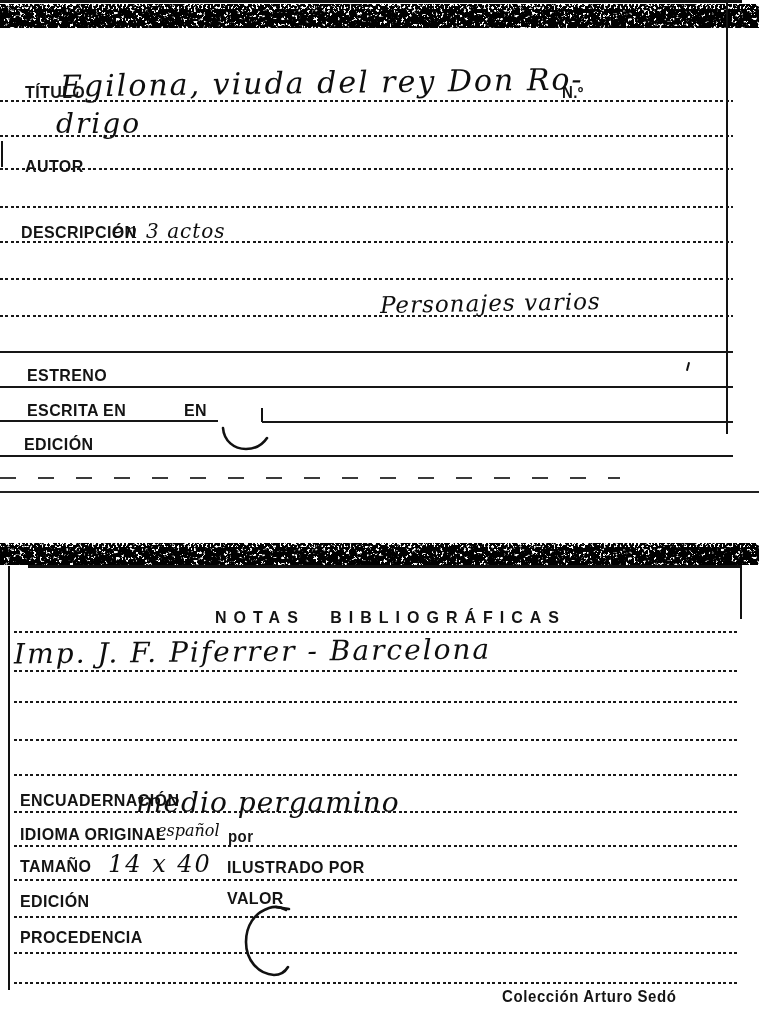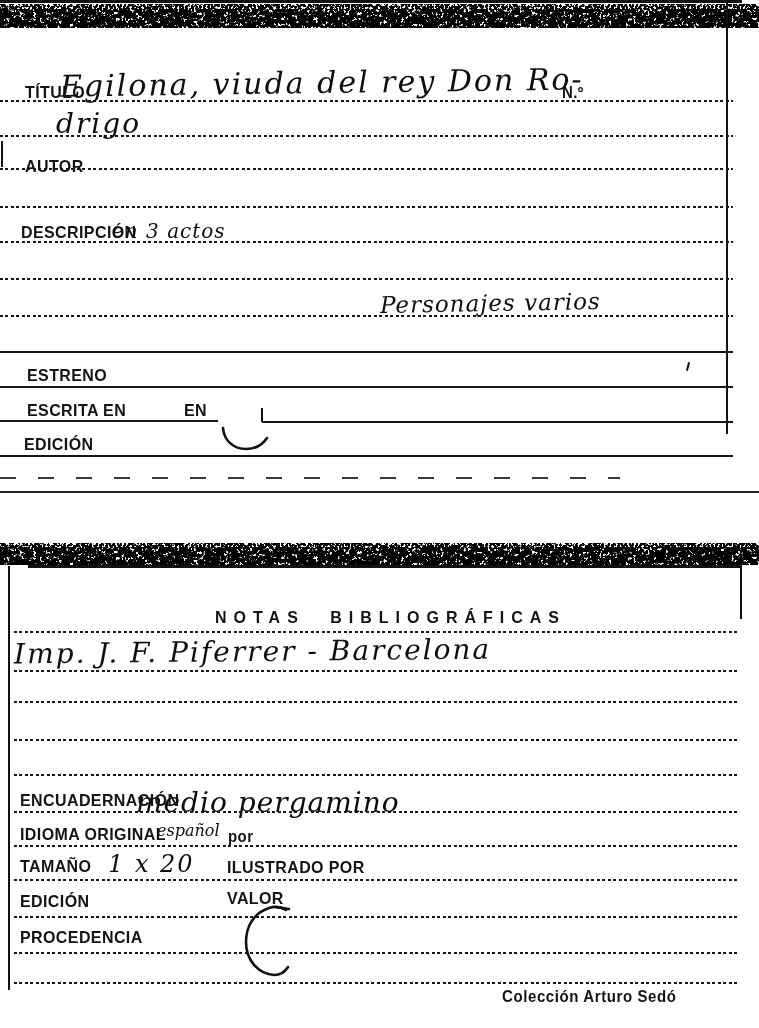--- a/index.html
+++ b/index.html
@@ -123,21 +123,21 @@
   <span class="lbl small" style="left:228px;top:289px;text-transform:none">por</span>
   <span class="lbl" style="left:20px;top:319px">TAMAÑO</span>
   <span class="lbl" style="left:227px;top:320px">ILUSTRADO POR</span>
   <span class="lbl" style="left:20px;top:354px">EDICIÓN</span>
   <span class="lbl" style="left:227px;top:351px">VALOR</span>
   <span class="lbl" style="left:20px;top:390px">PROCEDENCIA</span>
 
   <span class="hand" style="left:14px;top:98px;font-size:28px;letter-spacing:2px;transform:rotate(-0.6deg)">Imp. J. F. Piferrer - Barcelona</span>
   <span class="hand" style="left:136px;top:249px;font-size:28px;letter-spacing:1px">medio pergamino</span>
   <span class="hand" style="left:157px;top:283px;font-size:16px">español</span>
-  <span class="hand" style="left:108px;top:312px;font-size:24px;letter-spacing:2px">1 x 20</span>
+  <span class="hand" style="left:108px;top:312px;font-size:24px;letter-spacing:2px">14 x 40</span>
 
   <svg class="abs" style="left:242px;top:363px" width="64" height="80" viewBox="0 0 64 80">
     <path d="M34 4 L47 6" fill="none" stroke="#111" stroke-width="2.6" stroke-linecap="round"></path>
     <path d="M44 7 C39 4 33 3 27 5 C12 10 4 23 4 39 C4 57 16 71 32 72 C38 72 43 69 46 64" fill="none" stroke="#111" stroke-width="2.6" stroke-linecap="round"></path>
   </svg>
 
   <span class="lbl small" style="left:502px;top:449px;letter-spacing:.6px">Colección Arturo Sedó</span>
 </section>
 
 </body></html>

